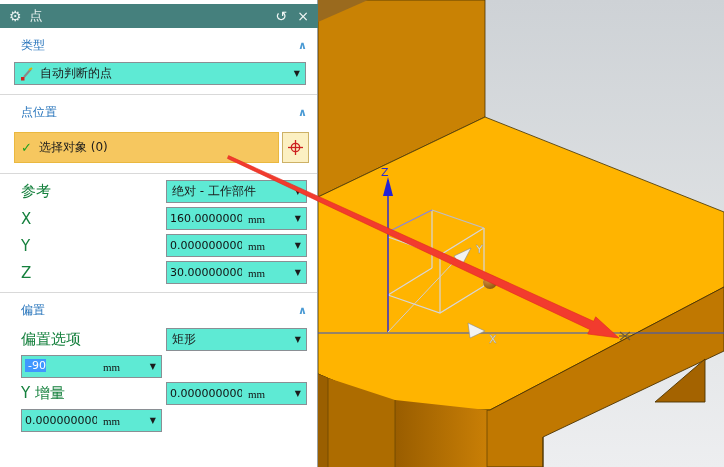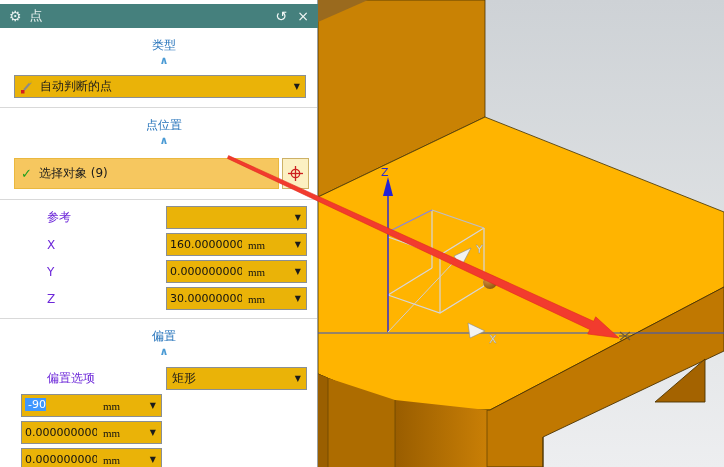--- a/index.html
+++ b/index.html
@@ -16,29 +16,29 @@
     border-right:1px solid #9aa0a3;box-sizing:border-box;}
   .titlebar{position:absolute;left:0;top:4px;width:318px;height:24px;background:#45807d;
     display:flex;align-items:center;color:#e9f1f0;}
   .titlebar .gear{font-size:14px;margin:0 8px 0 9px;}
   .titlebar .title{font-size:13px;letter-spacing:1px;}
   .tb-btn{width:18px;text-align:center;font-size:14px;color:#f0f6f5;cursor:default;}
   .tb-right{margin-left:auto;display:flex;gap:4px;padding-right:6px;}
   .content{position:absolute;left:0;top:28px;width:317px;}
   .group{border-bottom:1px solid #d9d9d9;padding:2px 0 7px 0;background:#fff;}
   .ghead{display:flex;align-items:center;justify-content:space-between;
-    padding:7px 10px 5px 21px;color:#2573bb;font-size:12px;flex-direction:column;}
+    padding:7px 10px 5px 21px;color:#2573bb;font-size:12px;}
   .chev{color:#4a9ad4;font-size:11px;font-weight:bold;}
-  .combo,.numfield{height:23px;border:1px solid #8a8f94;background:#eab308;box-sizing:border-box;
+  .combo,.numfield{height:23px;border:1px solid #8a8f94;background:#5eead4;box-sizing:border-box;
     display:flex;align-items:center;font-size:12px;color:#1b1b1b;}
   .drop{margin-left:auto;padding-right:5px;font-size:8px;color:#1b1b1b;}
   .type-combo{margin:3px 11px 2px 14px;}
   .type-combo .ticon{margin:0 6px 0 5px;}
   .row{display:flex;align-items:center;height:23px;margin:4px 10px 1px 21px;}
-  .row .rlabel{flex:1;font-size:12px;color:#6d28d9;margin-left:26px;}
+  .row .rlabel{flex:1;font-size:15px;color:#15803d;}
   .row .combo,.row .numfield{width:141px;}
   .combo .ctext{padding-left:5px;}
   .num{display:inline-block;width:72px;overflow:hidden;white-space:nowrap;
     font-size:11px;padding-left:3px;color:#111;}
   .num.selected{width:auto;max-width:72px;background:#3f97ff;color:#fff;}
   .numpad{display:inline-block;width:72px;padding-left:3px;}
   .unit{font-size:11px;color:#111;padding-left:6px;font-family:Liberation Serif, serif;}
   .selbar-wrap{display:flex;margin:6px 8px 3px 14px;gap:3px;}
   .selbar{flex:1;height:31px;background:#f6c75f;border:1px solid #eab83f;box-sizing:border-box;
     display:flex;align-items:center;font-size:12px;color:#1b1b1b;}
@@ -153,36 +153,37 @@
       </div>
 
       <div class="group">
         <div class="ghead">
           <span>点位置</span>
           <span class="chev">∧</span>
         </div>
         <div class="selbar-wrap">
           <div class="selbar">
             <span class="check">✓</span>
-            <span>选择对象 (9)</span>
+            <span>选择对象 (0)</span>
           </div>
           <div class="pointdlg-btn">
             <svg width="17" height="17" viewBox="0 0 17 17">
               <circle cx="8.5" cy="8.5" r="4.2" fill="none" stroke="#cc1f1f" stroke-width="1.3"></circle>
               <line x1="8.5" y1="1" x2="8.5" y2="16" stroke="#cc1f1f" stroke-width="1.3"></line>
               <line x1="1" y1="8.5" x2="16" y2="8.5" stroke="#cc1f1f" stroke-width="1.3"></line>
             </svg>
           </div>
         </div>
       </div>
 
       <div class="group">
         <div class="row">
           <span class="rlabel">参考</span>
           <div class="combo">
+            <span class="ctext">绝对 - 工作部件</span>
             <span class="drop">▼</span>
           </div>
         </div>
         <div class="row">
           <span class="rlabel">X</span>
           <div class="numfield">
             <span class="num">160.00000000</span>
             <span class="unit">mm</span>
             <span class="drop">▼</span>
           </div>
@@ -218,20 +219,21 @@
           </div>
         </div>
         <div class="row">
           <div class="numfield">
             <span class="numpad"><span class="num selected">-90</span></span>
             <span class="unit">mm</span>
             <span class="drop">▼</span>
           </div>
         </div>
         <div class="row">
+          <span class="rlabel">Y 增量</span>
           <div class="numfield">
             <span class="num">0.0000000000</span>
             <span class="unit">mm</span>
             <span class="drop">▼</span>
           </div>
         </div>
         <div class="row">
           <div class="numfield">
             <span class="num">0.0000000000</span>
             <span class="unit">mm</span>

